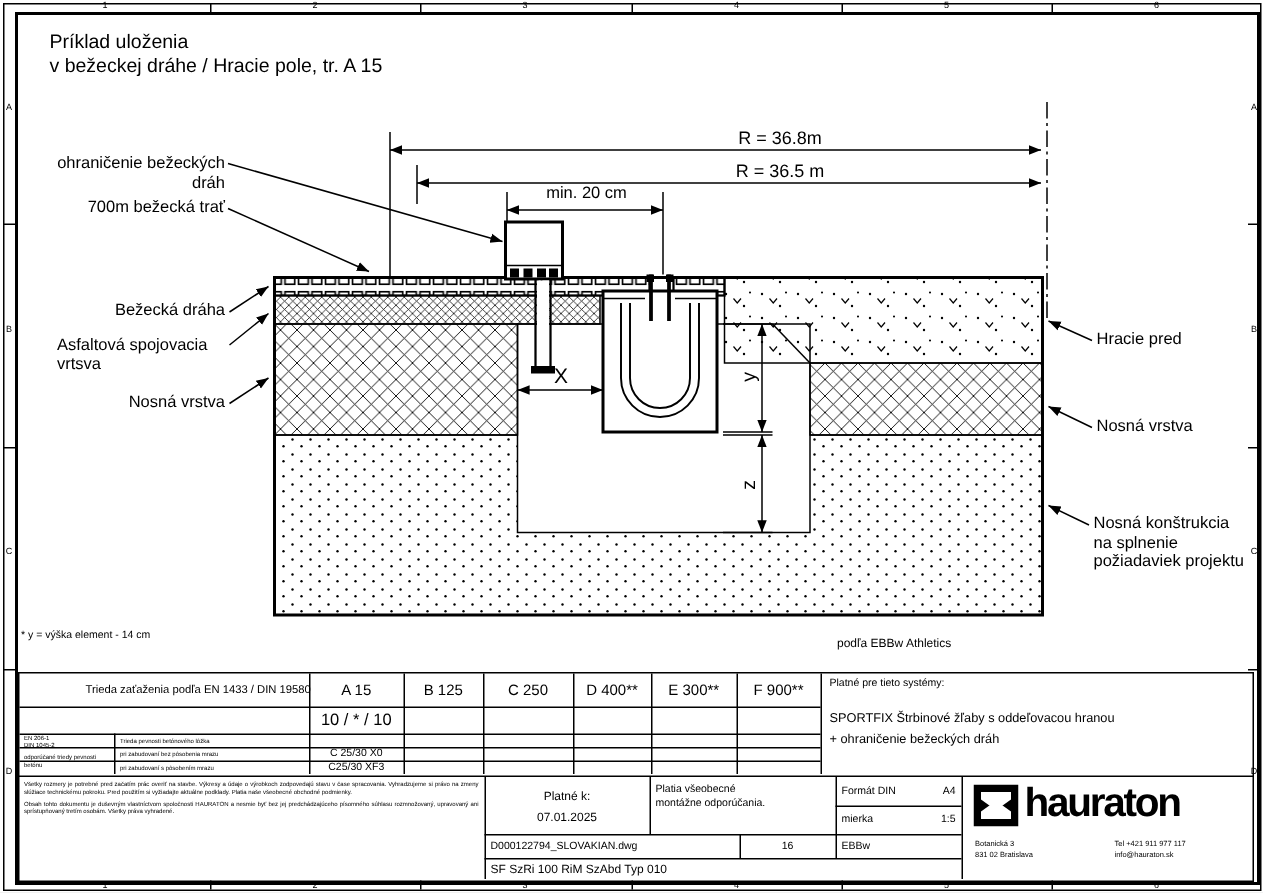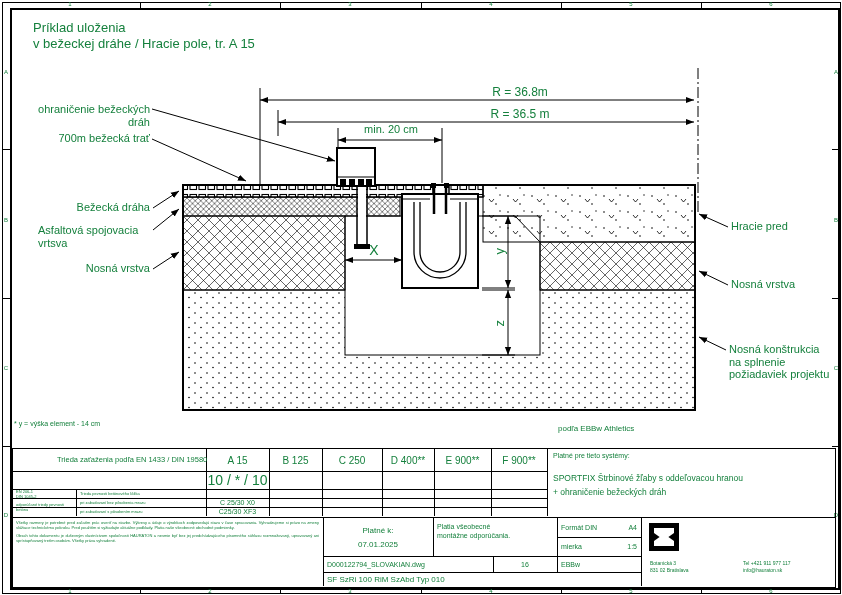--- a/index.html
+++ b/index.html
@@ -1,17 +1,17 @@
 <!DOCTYPE html>
 <html><head>
 <meta charset="utf-8">
 <style>
   html,body{margin:0;padding:0;background:#e8e8e8;}
   #page{position:relative;width:842px;height:595px;background:#fff;
-        font-family:"Liberation Sans",sans-serif;color:#15803d;overflow:hidden;}
+        font-family:"Liberation Sans",sans-serif;color:#000000;overflow:hidden;}
   .abs{position:absolute;}
   
   #frame-outer{position:absolute;left:2px;top:2px;width:837px;height:590px;border:1px solid #000;}
   #frame-inner{position:absolute;left:10px;top:8px;width:826px;height:578px;border:2px solid #000;}
   .tick{position:absolute;background:#000;}
   .zone{position:absolute;font-size:6px;line-height:6px;width:20px;text-align:center;}
   .zoneL{position:absolute;font-size:6px;line-height:6px;width:6px;text-align:center;}
   
   #draw{position:absolute;left:0;top:0;}
   
@@ -218,24 +218,24 @@
     <div class="hl" style="left:0;top:22px;width:534px;height:1px;"></div>
     <div class="hl" style="left:0;top:40px;width:534px;height:1px;"></div>
     <div class="hl" style="left:0;top:49px;width:534px;height:1px;"></div>
     <div class="hl" style="left:0;top:58px;width:534px;height:1px;"></div>
 
     <div class="cell small7" style="left:4px;top:0;width:186px;height:22px;">Trieda zaťaženia podľa EN 1433 / DIN 19580</div>
     <div class="cell cls ctr" style="left:193px;top:0;width:63px;height:22px;">A 15</div>
     <div class="cell cls ctr" style="left:256px;top:0;width:53px;height:22px;">B 125</div>
     <div class="cell cls ctr" style="left:309px;top:0;width:60px;height:22px;">C 250</div>
     <div class="cell cls ctr" style="left:369px;top:0;width:52px;height:22px;">D 400**</div>
-    <div class="cell cls ctr" style="left:421px;top:0;width:57px;height:22px;">E 900**</div>
+    <div class="cell cls ctr" style="left:421px;top:0;width:57px;height:22px;">E 300**</div>
     <div class="cell cls ctr" style="left:478px;top:0;width:56px;height:22px;">F 900**</div>
 
-    <div class="cell val ctr" style="left:193px;top:22px;width:63px;height:18px;font-size:14px;">10 / * / 10</div>
+    <div class="cell val ctr" style="left:193px;top:22px;width:63px;height:18px;font-size:11px;">10 / * / 10</div>
 
     <div class="cell tiny pre" style="left:3px;top:40px;width:58px;height:9px;">EN 206-1
 DIN 1045-2</div>
     <div class="cell tiny" style="left:3px;top:49px;width:58px;height:18px;">odporúčané triedy pevnosti betónu</div>
     <div class="cell tiny" style="left:67px;top:40px;width:124px;height:9px;">Trieda pevnosti betónového lôžka</div>
     <div class="cell tiny" style="left:67px;top:49px;width:124px;height:9px;">pri zabudovaní bez pôsobenia mrazu</div>
     <div class="cell tiny" style="left:67px;top:58px;width:124px;height:9px;">pri zabudovaní s pôsobením mrazu</div>
     <div class="cell ctr" style="left:193px;top:40px;width:63px;height:9px;font-size:7px;"></div>
     <div class="cell ctr" style="left:193px;top:49px;width:63px;height:9px;font-size:7px;">C 25/30 X0</div>
     <div class="cell ctr" style="left:193px;top:58px;width:63px;height:9px;font-size:7px;">C25/30 XF3</div>
@@ -279,20 +279,21 @@
     <div class="cell ctr" style="left:480px;top:38px;width:64px;height:16px;font-size:7px;">16</div>
     <div class="cell" style="left:548px;top:38px;width:76px;height:16px;font-size:7px;">EBBw</div>
     <div class="cell" style="left:314px;top:54px;width:310px;height:14px;font-size:8px;">SF SzRi 100 RiM SzAbd Typ 010</div>
 
     <div class="abs" style="left:628px;top:0;width:194px;height:68px;">
       <svg class="abs" style="left:8px;top:5px;" width="30" height="28" viewBox="0 0 30 28">
         <rect x="0" y="0" width="30" height="28" fill="#000"></rect>
         <path d="M5,5 h20 v5 l-7,5 h-6 l-7,-5 z" fill="#fff"></path>
         <path d="M5,23 h20 v-5 l-7,-5 h-6 l-7,5 z" fill="#fff"></path>
       </svg>
+      <div class="abs" id="brandname" style="left:42px;top:3px;">hauraton</div>
       <div class="abs addr pre" style="left:9px;top:42px;">Botanická 3
 831 02 Bratislava</div>
       <div class="abs addr pre" style="left:102px;top:42px;">Tel +421 911 977 117
 info@hauraton.sk</div>
     </div>
   </div>
 
 </div>
 
 </body></html>

